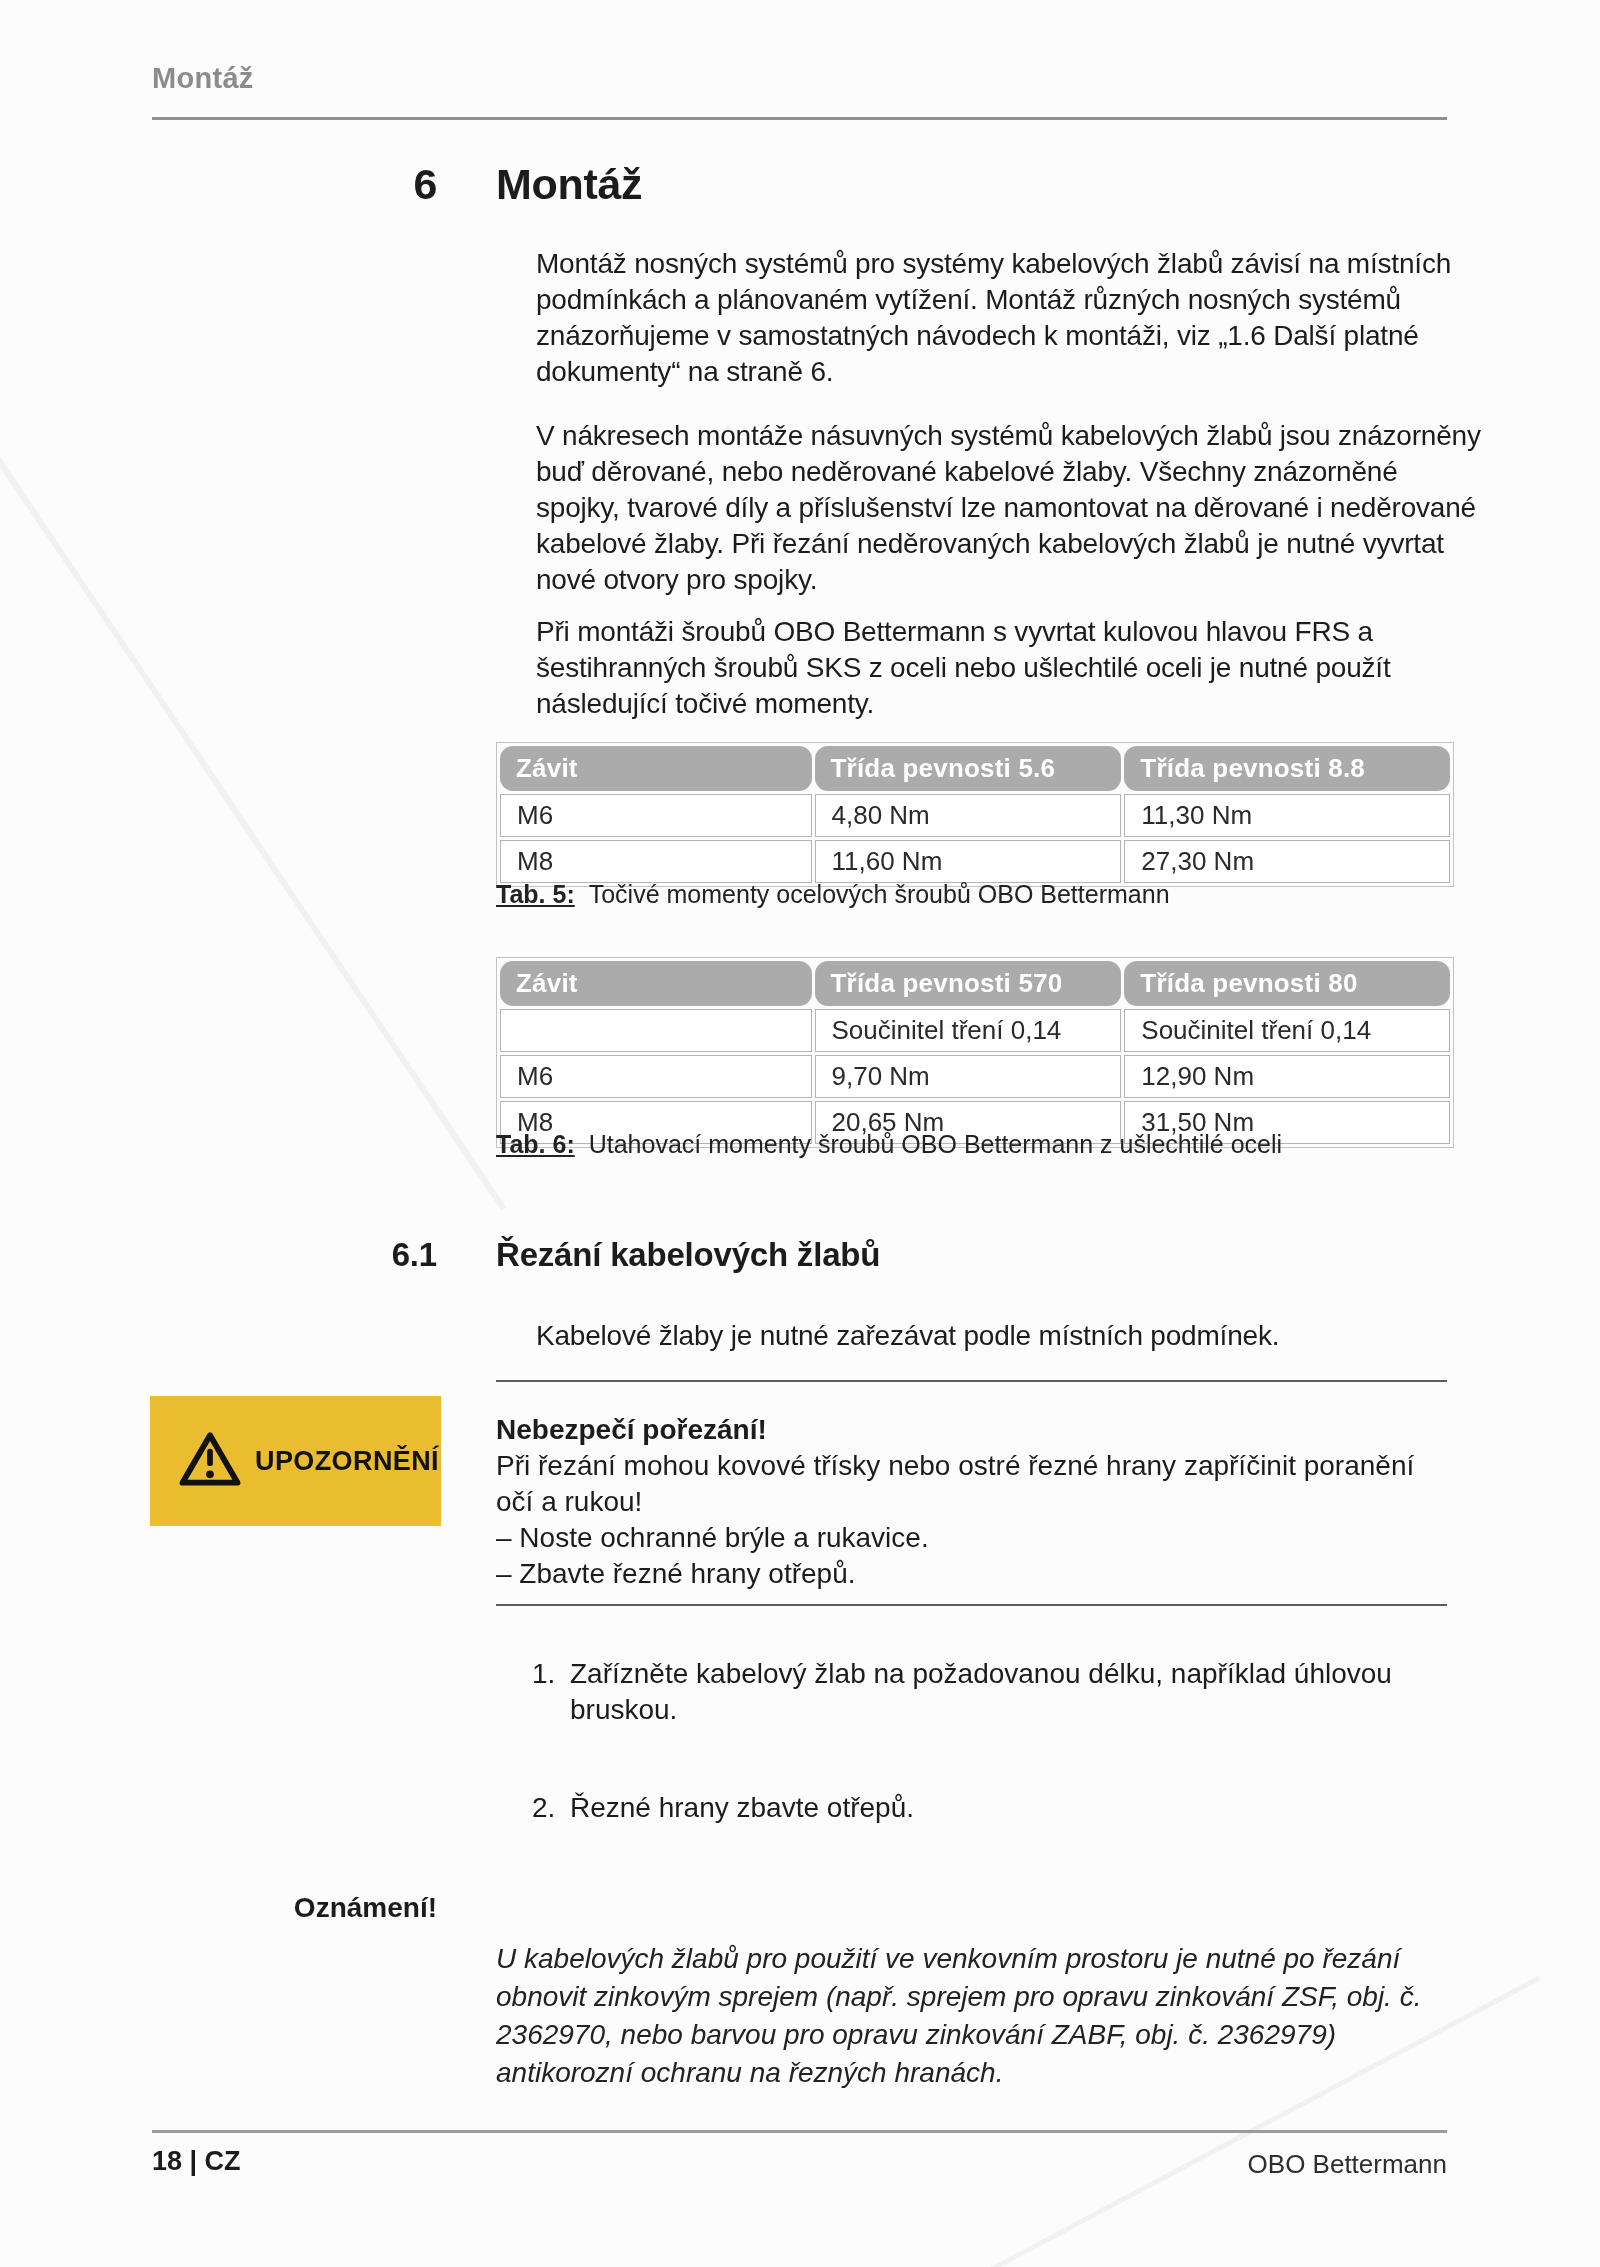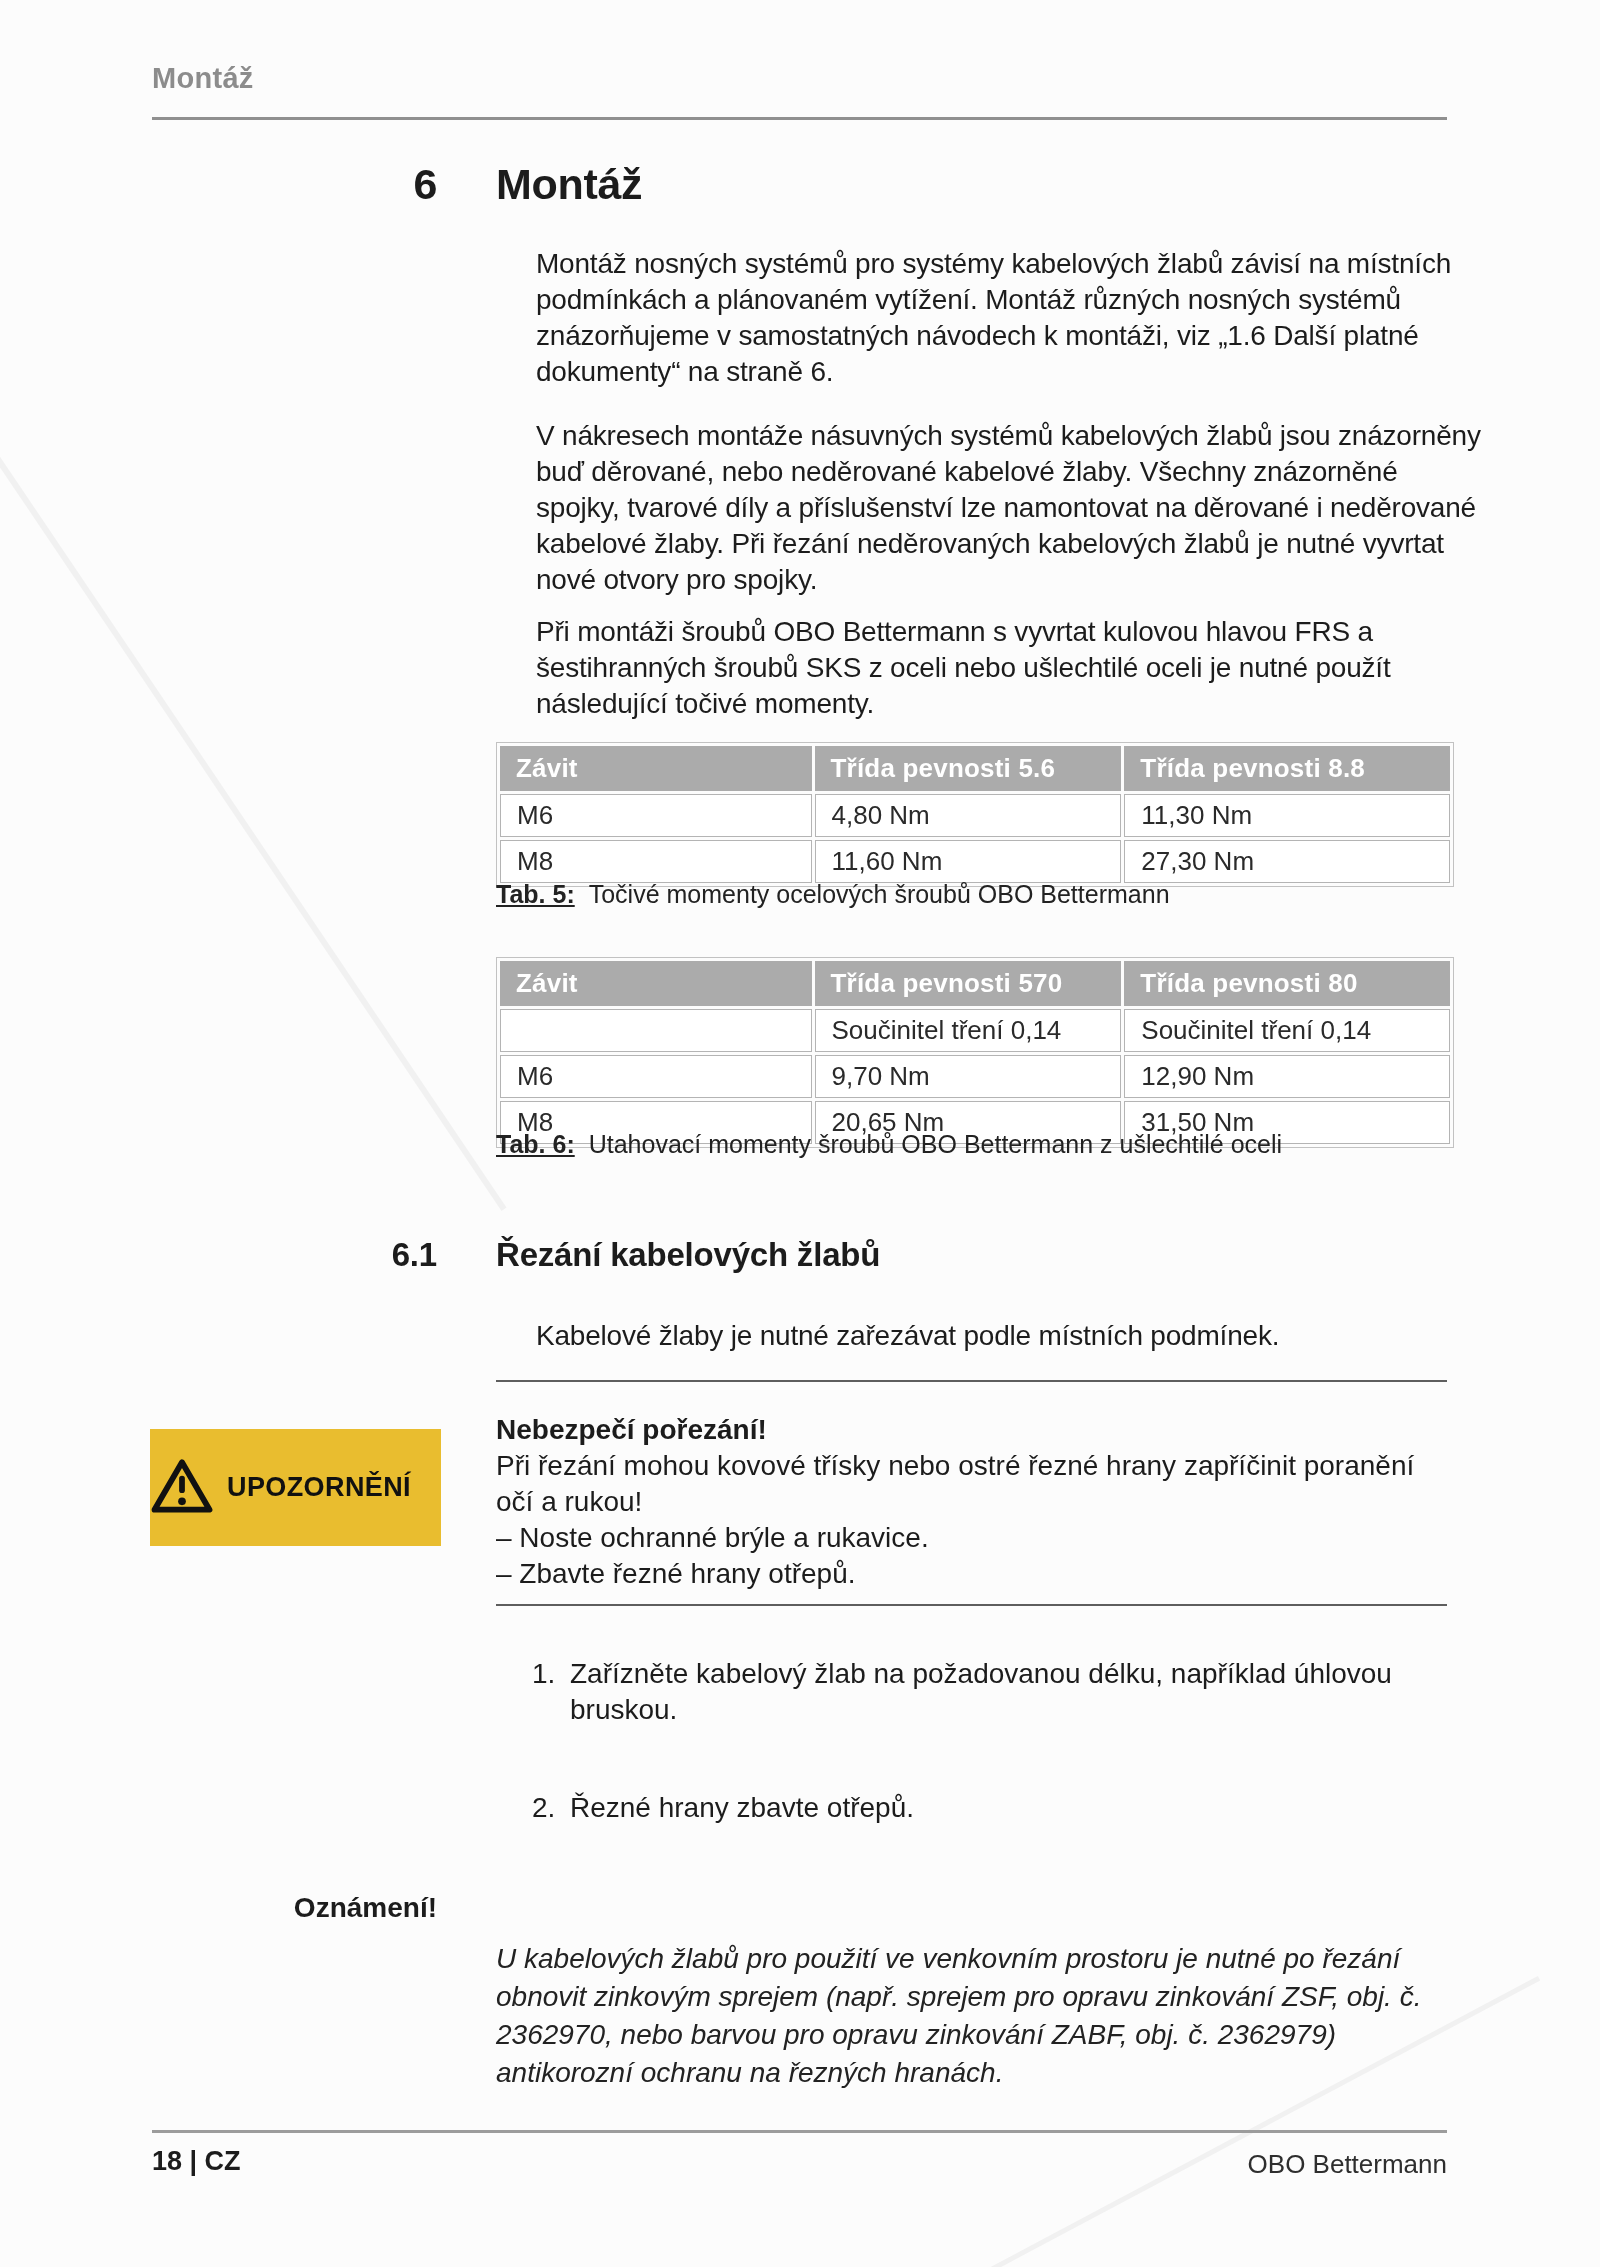--- a/index.html
+++ b/index.html
@@ -43,36 +43,36 @@
   .p3{top:614px;}
   .p4{top:1318px;}
 
   
   .tblwrap{position:absolute;left:496px;width:958px;}
   .t1{top:742px;}
   .t2{top:957px;}
   table.doc{border-collapse:separate;border-spacing:3px;width:100%;border:1px solid #c2c2c2;}
   table.doc th{
     background:#ababab;color:#ffffff;font-weight:bold;font-size:26px;
-    text-align:left;padding:7px 20px 7px 16px;height:28px;letter-spacing:.2px;
+    text-align:left;padding:7px 20px 7px 16px;height:28px;letter-spacing:.2px;border-radius:13px;
   }
   table.doc td{
     background:#ffffff;border:1px solid #b4b4b4;font-size:26px;
     padding:5px 4px 5px 16px;height:28px;color:#2a2a2a;
   }
   .caption{position:absolute;left:496px;width:952px;font-size:25px;color:#222;}
   .cap5{top:880px;}
   .cap6{top:1130px;}
   .caption b{margin-right:14px;text-decoration:underline;}
 
   
   .warnbox{
-    position:absolute;left:150px;top:1396px;width:291px;height:117px;
+    position:absolute;left:150px;top:1396px;width:291px;height:130px;
     background:#E9BD2F;display:flex;align-items:center;gap:13px;
-    padding-left:0;box-sizing:border-box;margin-top:33px;
+    padding-left:28px;box-sizing:border-box;
   }
   .warnbox .lbl{font-size:27px;font-weight:bold;color:#111;letter-spacing:.4px;}
   .warntext{position:absolute;left:496px;top:1412px;width:950px;font-size:28px;line-height:36px;}
   .warntext .wt{font-weight:bold;}
 
   
   .steps{position:absolute;left:532px;top:1656px;width:890px;font-size:28px;line-height:36px;}
   .step{display:flex;}
   .step + .step{margin-top:62px;}
   .step-num{flex:0 0 38px;}

